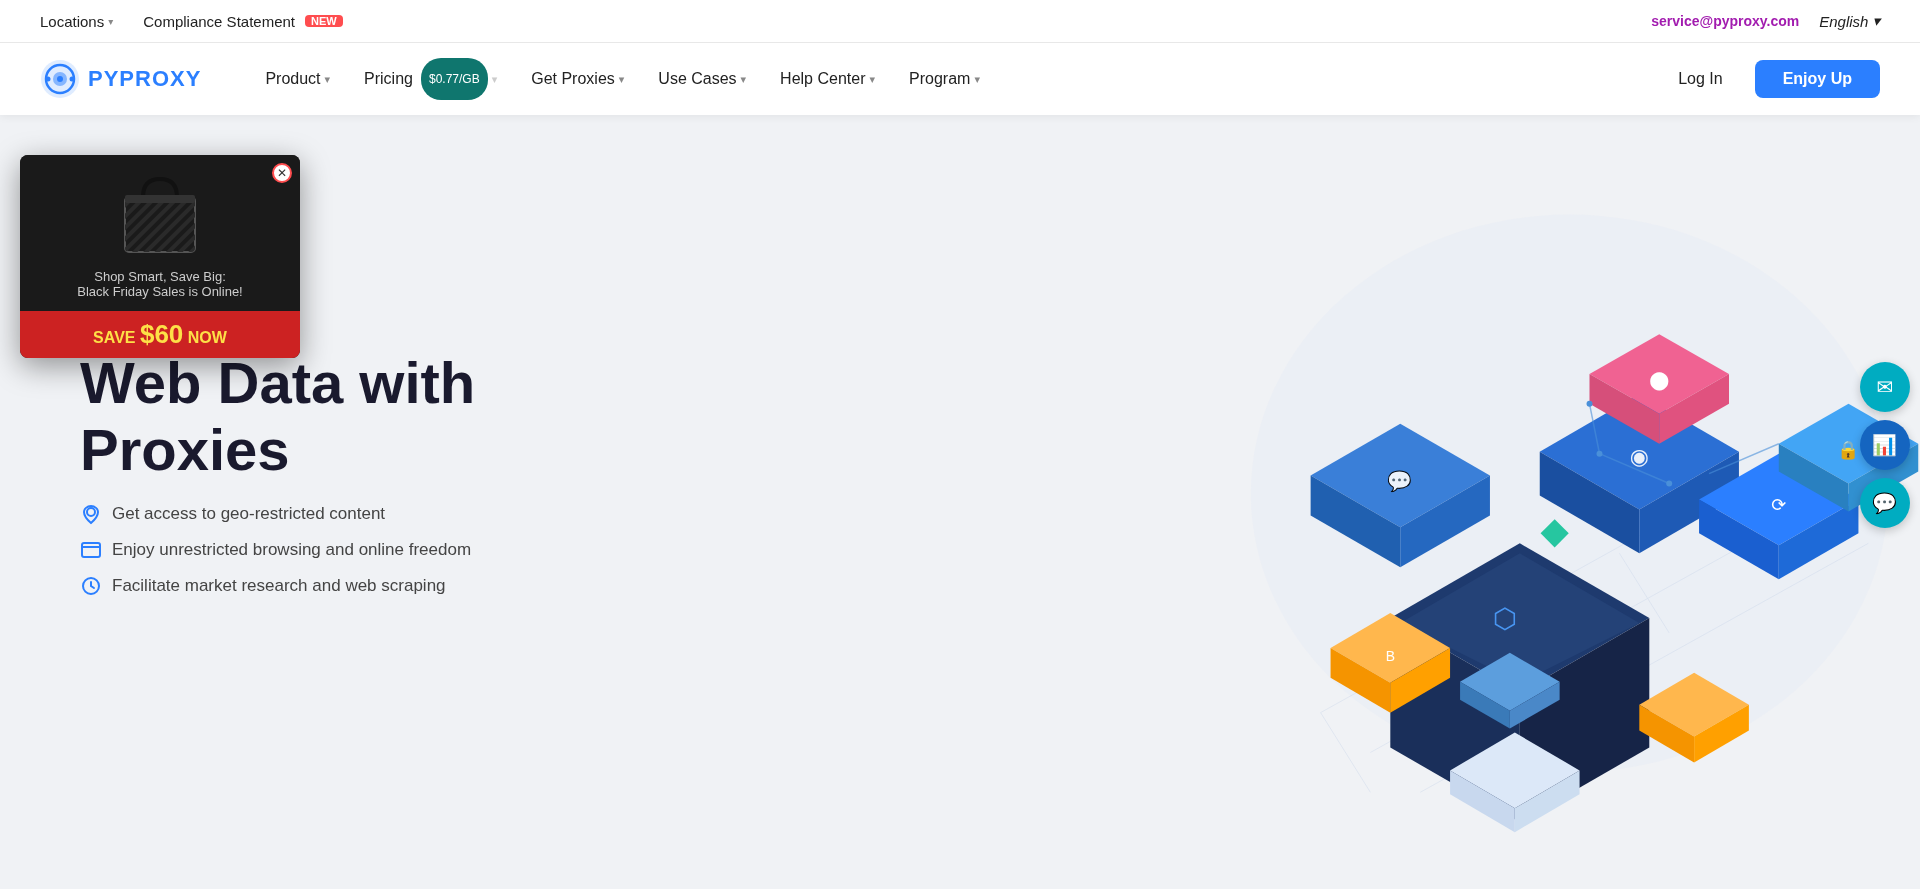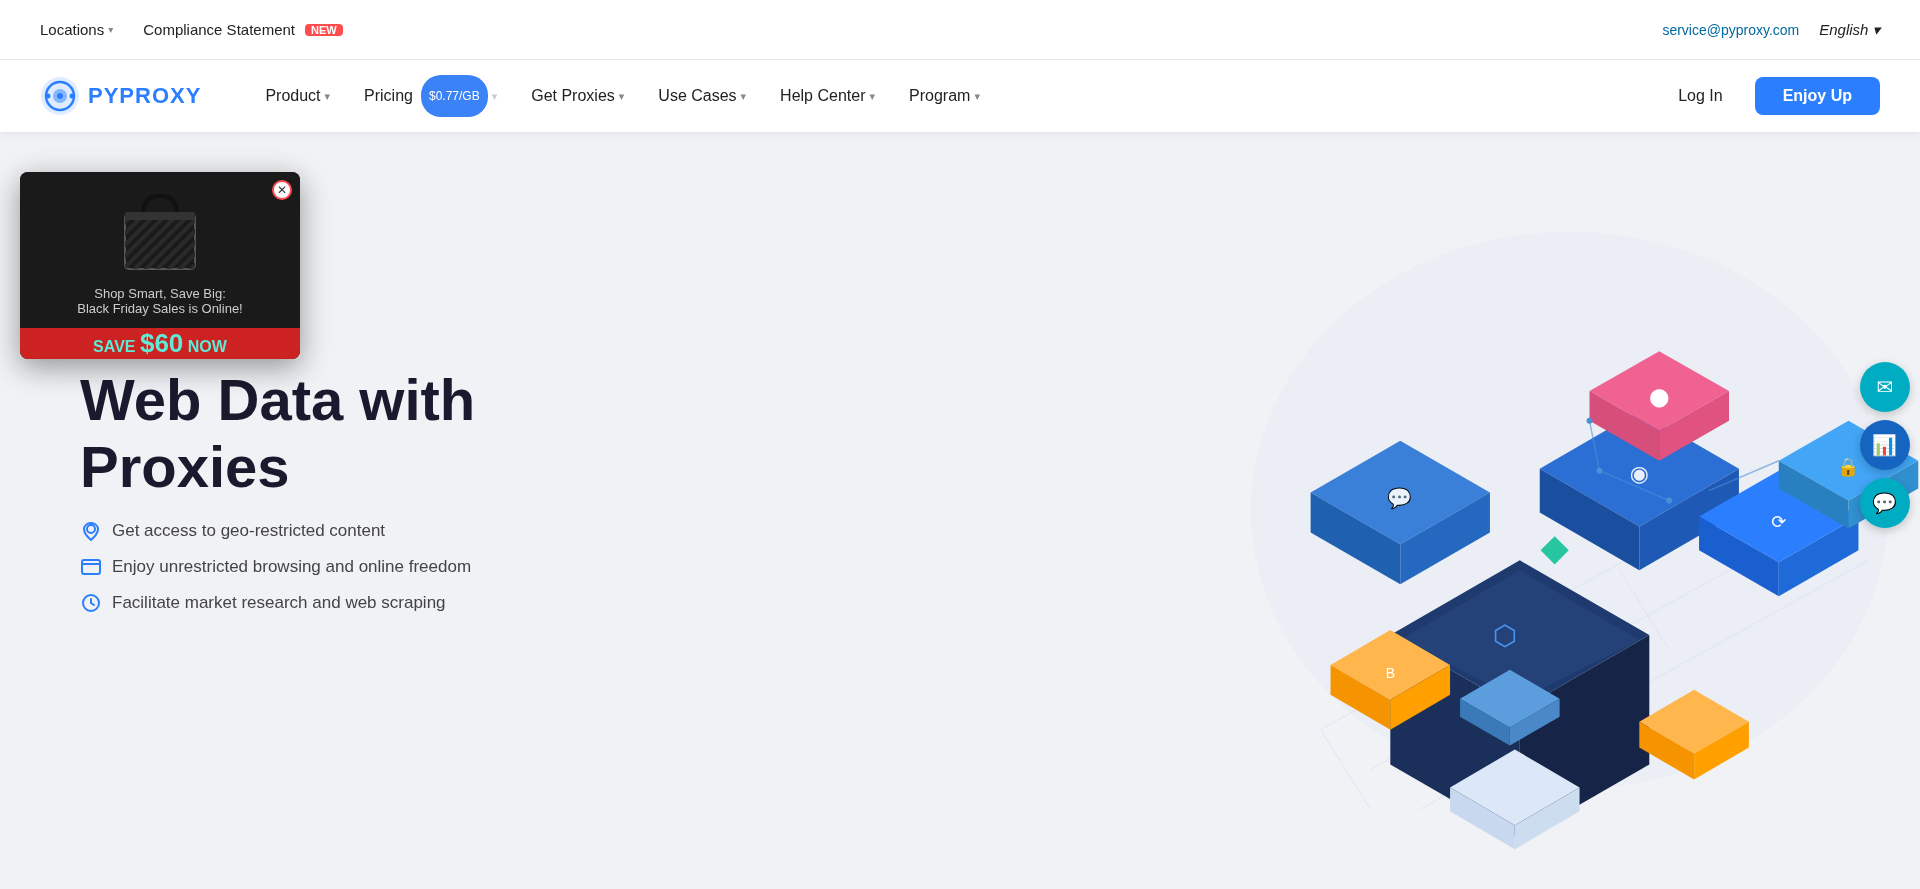--- a/index.html
+++ b/index.html
@@ -2,21 +2,21 @@
 <html><head>
   <meta charset="utf-8">
   <style>
     * { margin: 0; padding: 0; box-sizing: border-box; }
     body { font-family: -apple-system, BlinkMacSystemFont, 'Segoe UI', Arial, sans-serif; background: #f0f2f5; overflow-x: hidden; }
 
     
     .top-bar {
       background: #fff;
       border-bottom: 1px solid #e8e8e8;
-      height: 60px;
+      height: 43px;
       display: flex;
       align-items: center;
       justify-content: space-between;
       padding: 0 40px;
       position: relative;
       z-index: 100;
     }
     .top-bar-left { display: flex; align-items: center; gap: 30px; }
     .top-bar-right { display: flex; align-items: center; gap: 20px; }
     .top-bar-item {
@@ -30,21 +30,21 @@
     .top-bar-item .new-badge {
       background: #ff4d4f;
       color: #fff;
       font-size: 11px;
       font-weight: bold;
       padding: 0 6px;
       border-radius: 4px;
       margin-left: 6px;
     }
     .top-bar-item .chevron { font-size: 10px; color: #888; }
-    .email-text { color: #0369a1; font-size: 14px; }
+    .email-text { color: #a21caf; font-size: 14px; font-weight: bold; }
     .lang-item { font-size: 15px; color: #222; cursor: pointer; display: flex; align-items: center; gap: 4px; font-style: italic; }
 
     
     .main-nav {
       background: #fff;
       height: 72px;
       display: flex;
       align-items: center;
       padding: 0 40px;
       gap: 0;
@@ -76,21 +76,21 @@
       color: #222;
       cursor: pointer;
       padding: 8px 14px;
       border-radius: 6px;
       display: flex;
       align-items: center;
       gap: 4px;
       white-space: nowrap;
     }
     .pricing-badge {
-      background: #3b82f6;
+      background: #0f766e;
       color: #fff;
       font-size: 12px;
       padding: 14px 8px;
       border-radius: 20px;
       margin-left: 4px;
     }
     .nav-actions { display: flex; align-items: center; gap: 12px; }
     .login-btn {
       font-size: 16px;
       color: #222;
@@ -191,23 +191,23 @@
     .bf-main-title {
       color: #fff;
       font-size: 30px;
       font-weight: 900;
       line-height: 1.1;
       text-transform: uppercase;
     }
     .bf-save-bar {
       background: #cc2222;
       text-align: center;
-      padding: 0;
+      padding: 8px;
       font-size: 16px;
-      color: #5eead4;
+      color: #fde047;
       font-weight: 700;
     }
     .bf-save-bar .amount { font-size: 26px; font-weight: 900; }
     .bf-close {
       position: absolute;
       top: 8px;
       right: 8px;
       width: 20px;
       height: 20px;
       background: #fff;

